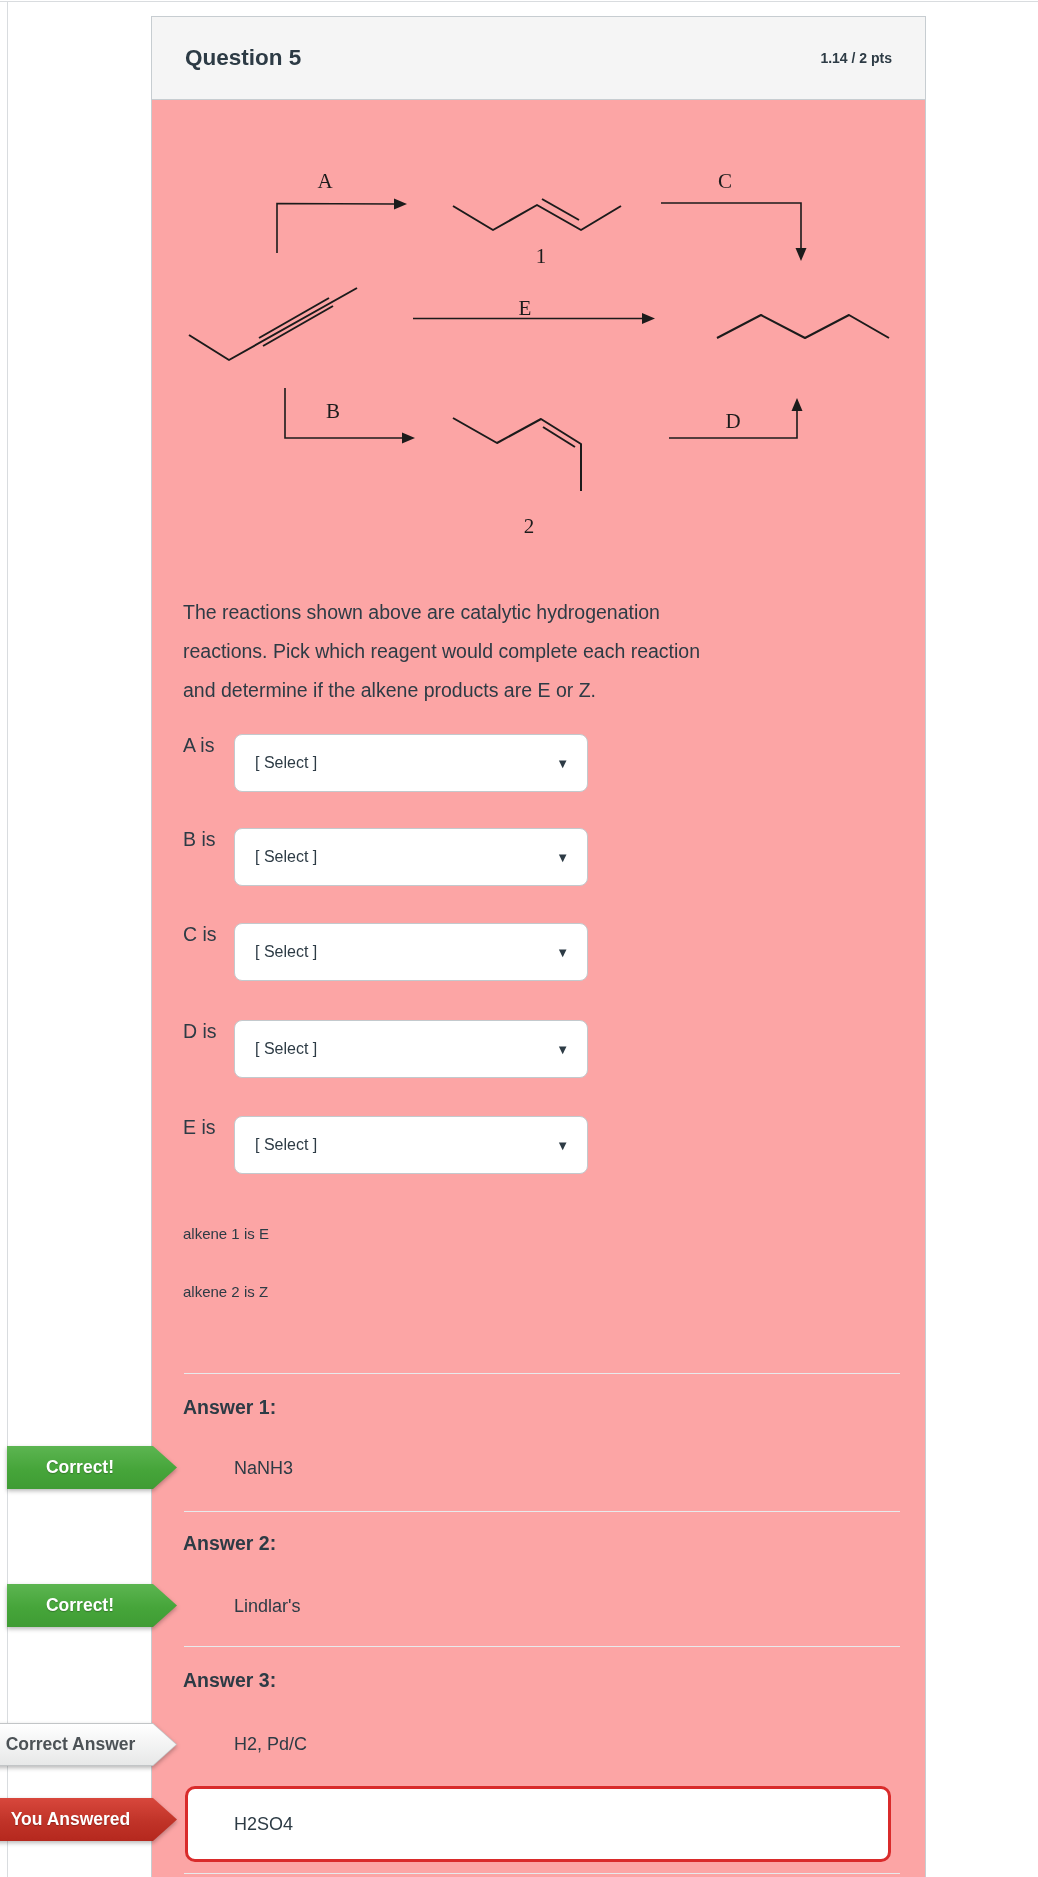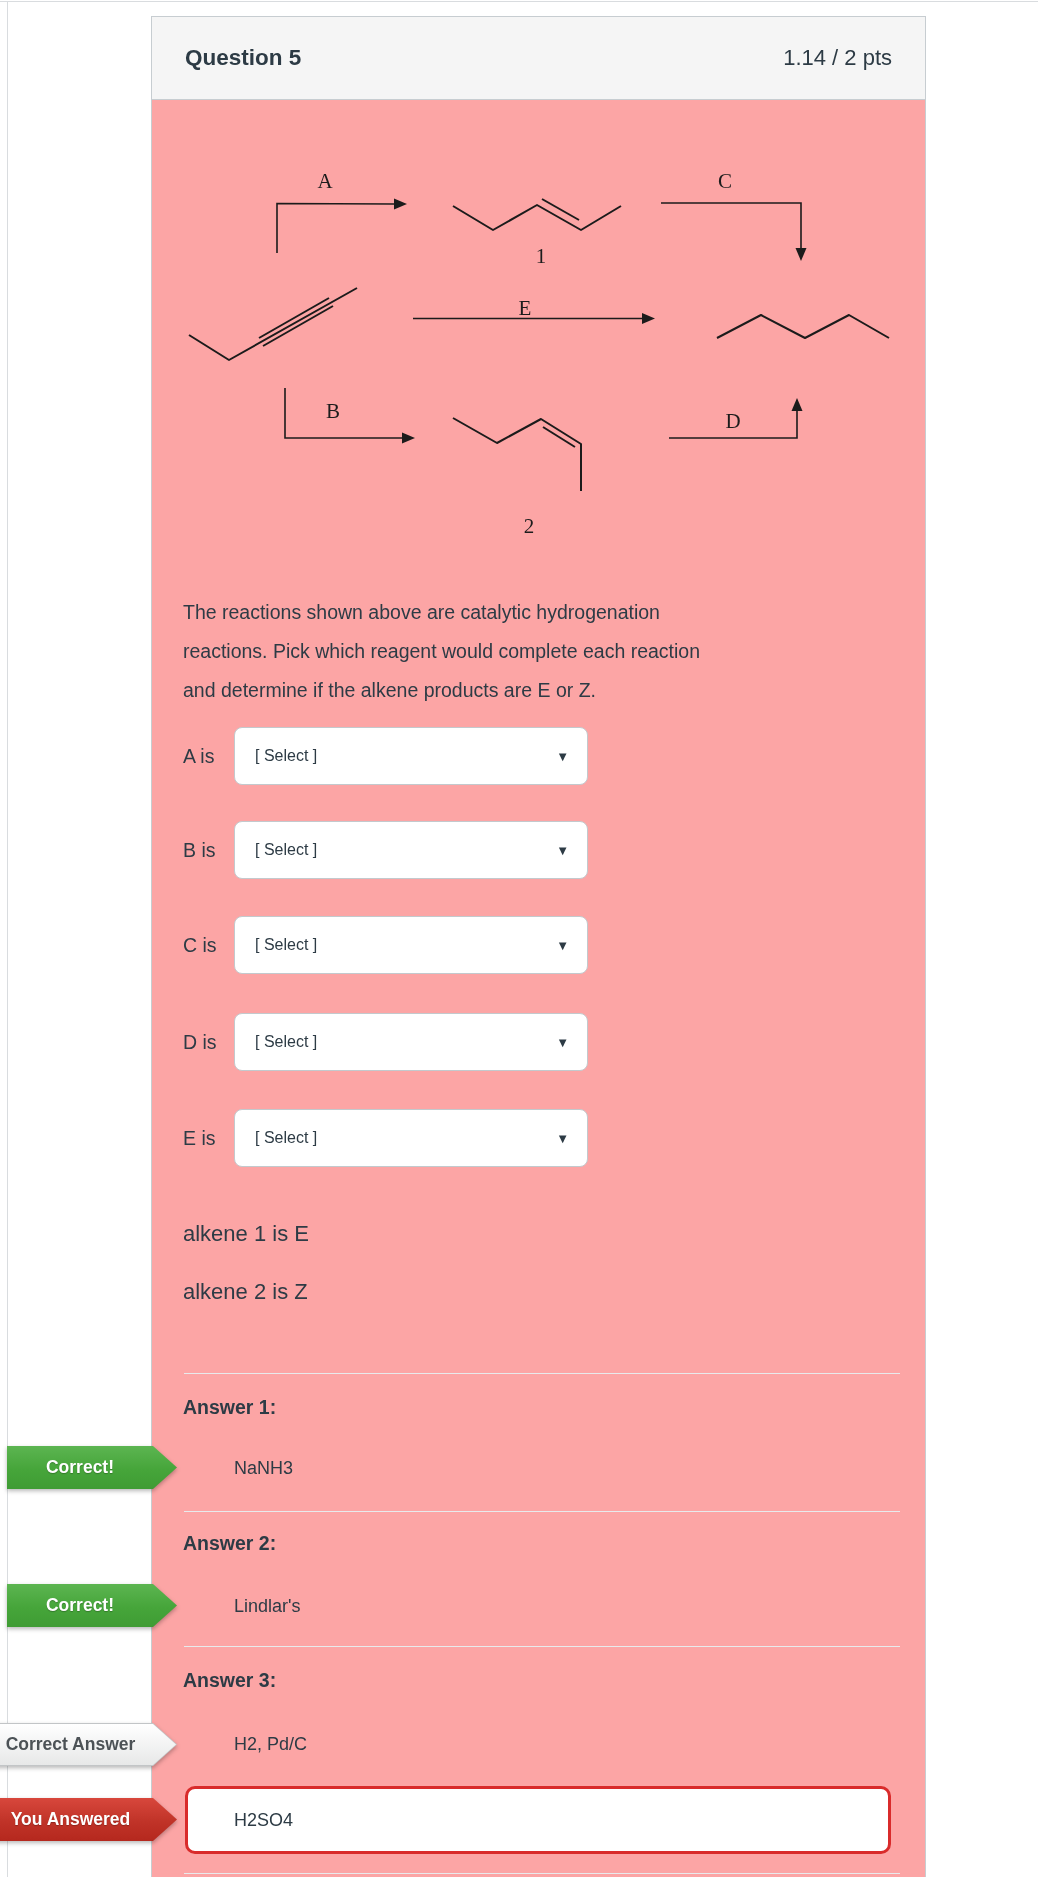--- a/index.html
+++ b/index.html
@@ -9,53 +9,53 @@
   
   .top-line  { position:absolute; top:1px; left:0; right:0; height:1px; background:#d9dcdf; }
   .left-line { position:absolute; top:1px; left:7px; width:1px; bottom:0; background:#d9dcdf; }
 
   
   .panel { position:absolute; left:151px; top:16px; width:775px; height:1877px;
            background:#fca5a5; border:1px solid #c7cdd1; border-bottom:none; }
   .panel-header { height:83px; background:#f5f5f5; border-bottom:1px solid #c7cdd1;
                   display:flex; align-items:center; justify-content:space-between; padding:0 33px; }
   .q-title  { font-size:22.5px; font-weight:bold; color:#2D3B45; }
-  .q-points { font-size:22px; font-weight:400; color:#2D3B45;margin-left:39px; }
+  .q-points { font-size:14px; font-weight:700; color:#2D3B45;margin-left:39px; }
 
   
   .diagram { position:absolute; left:151px; top:110px; width:780px; height:440px; }
   .mol  { fill:none; stroke:#1b1b1b; stroke-width:2; stroke-linejoin:round; }
   .bond { stroke:#1b1b1b; stroke-width:2; }
   .arrow { fill:none; stroke:#1b1b1b; stroke-width:1.6; }
   .head  { fill:#1b1b1b; stroke:none; }
   .dlabel { font-family:"Liberation Serif","DejaVu Serif",serif; font-size:21px; fill:#1c1c1c; text-anchor:middle; }
 
   
   .q-text { position:absolute; left:183px; top:593px; width:724px; font-size:19.5px;
             line-height:39px; color:#2D3B45; }
 
   
-  .sel-row { position:absolute; left:183px; height:44px; display:flex; align-items:center; }
+  .sel-row { position:absolute; left:183px; height:44px; display:flex; }
   .sel-label { width:51px; font-size:19.5px; color:#2D3B45; }
   .sel-box { width:354px; height:58px; background:#fff; border:1px solid #c3c9cd; border-radius:8px;
              display:flex; align-items:center; justify-content:space-between;
              padding:0 18px 0 20px; cursor:pointer; }
   .sel-value { font-size:16px; color:#2D3B45; }
   .sel-caret { font-size:13px; color:#2D3B45; }
 
-  .statement { position:absolute; left:183px; font-size:22px; line-height:26px; color:#2D3B45; }
+  .statement { position:absolute; left:183px; font-size:15px; line-height:26px; color:#2D3B45; }
 
   .divider { position:absolute; left:184px; width:716px; height:1px; background:#e8eaec; }
 
   .ans-heading { position:absolute; left:183px; font-size:19.5px; font-weight:bold;
                  line-height:26px; color:#2D3B45; }
   .ans-value { position:absolute; left:234px; font-size:18px; line-height:26px; color:#2D3B45; }
 
   
-  .your-box { position:absolute; left:185px; top:1786px; width:706px; height:68px;
+  .your-box { position:absolute; left:185px; top:1786px; width:706px; height:76px;
               border:3px solid #d92b2b; border-radius:10px; background:#fff;
               display:flex; align-items:center; padding-left:46px; }
   .your-box span { font-size:18px; color:#2D3B45; }
 
   
   .badge-wrap { position:absolute; height:52px; filter:drop-shadow(0 2px 2px rgba(0,0,0,.28)); }
   .badge-shape { height:43px; display:flex; align-items:center; justify-content:center;
                  font-size:17.5px; font-weight:bold; }
   .badge-green { width:170px;
       clip-path:polygon(0 0,146px 0,170px 21.5px,146px 43px,0 43px);

